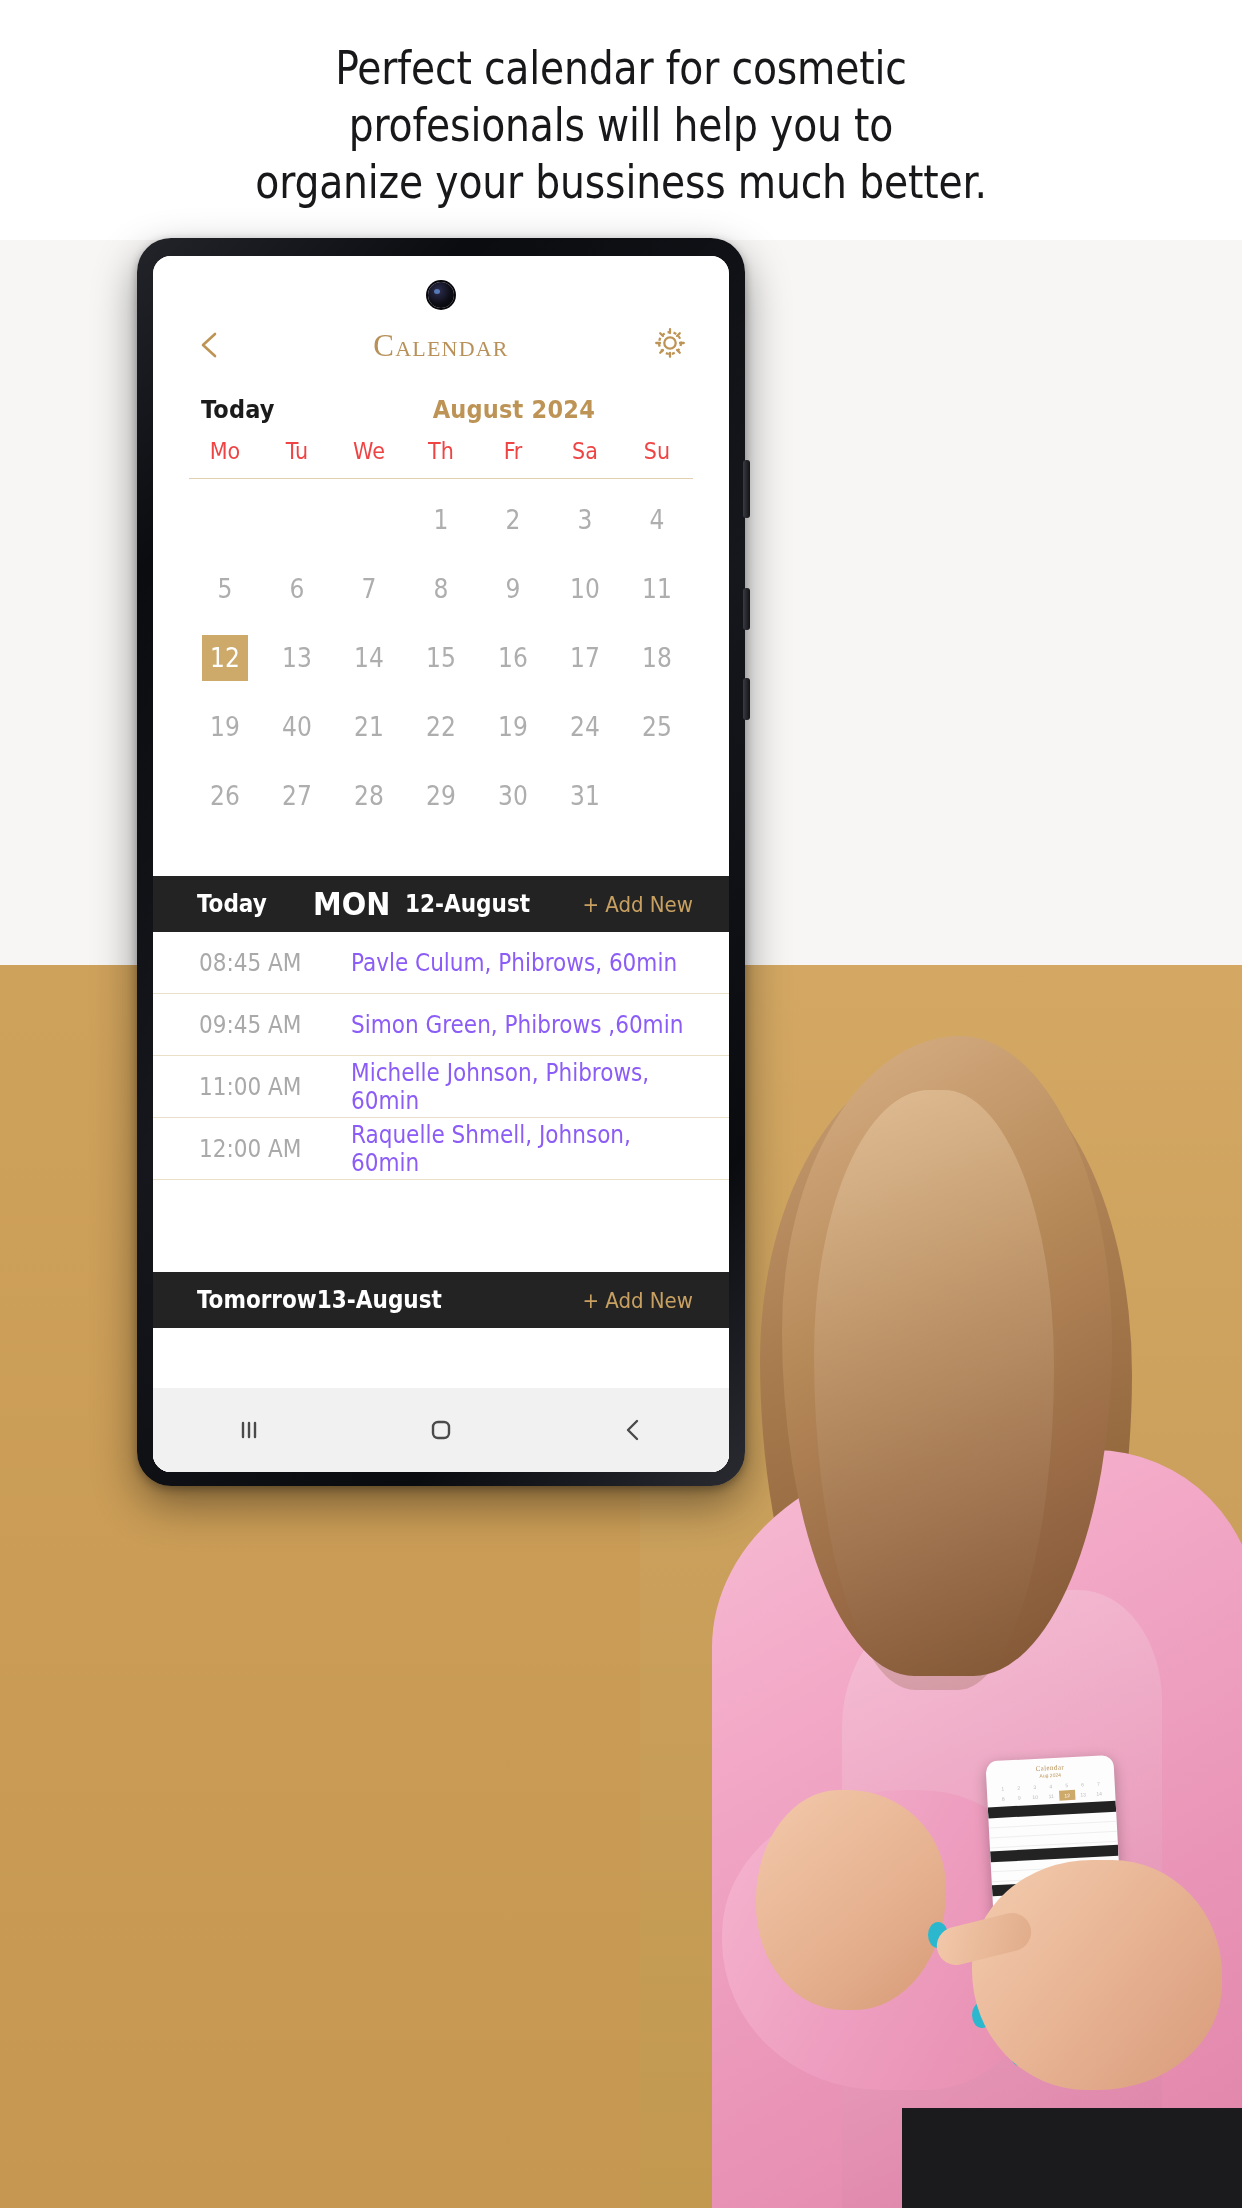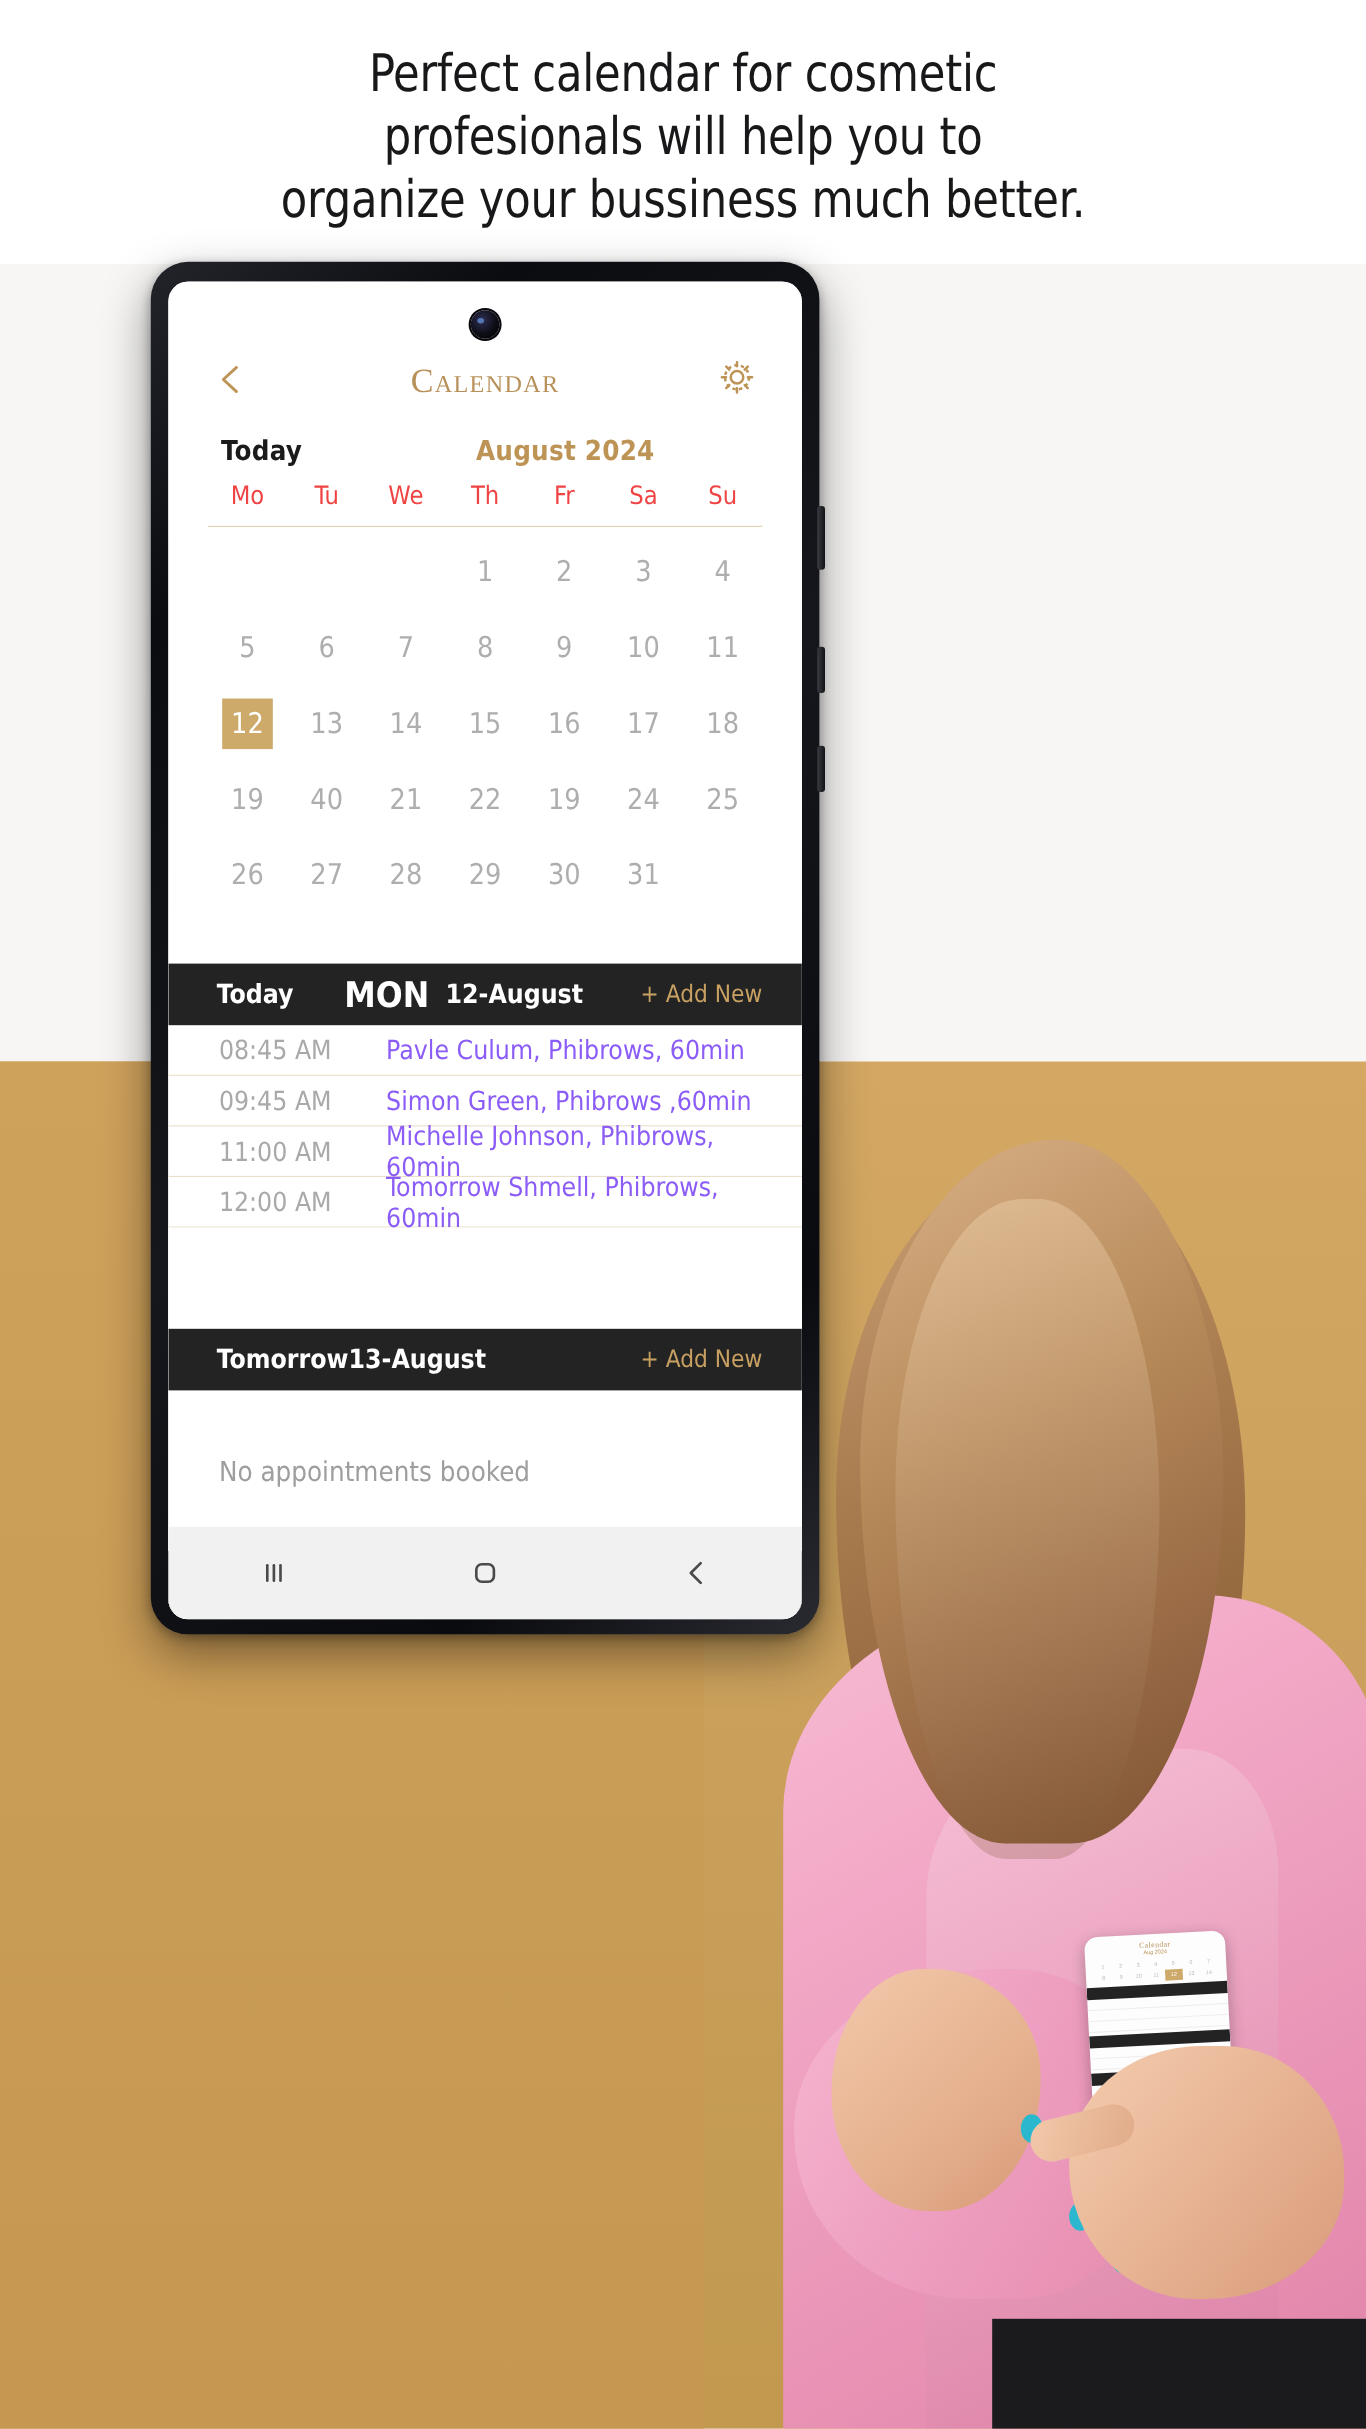--- a/index.html
+++ b/index.html
@@ -145,21 +145,21 @@
     padding:0 36px 0 44px; color:#fff;
     font-family:"DejaVu Sans Condensed","Liberation Sans",sans-serif;
   }
   .day-head .dh-a { font-size:24px; font-weight:700; min-width:116px; }
   .day-head .dh-b { font-size:32px; font-weight:700; min-width:92px; }
   .day-head .dh-c { font-size:24px; font-weight:700; }
   .day-head .dh-add {
     margin-left:auto; color:#c8a162; font-size:22px; font-weight:500; cursor:pointer;
   }
   .appt {
-    height:46px; display:flex; align-items:center;
+    height:62px; display:flex; align-items:center;
     padding:0 30px 0 46px; border-bottom:1.5px solid #eadfc9;
     font-family:"DejaVu Sans Condensed","Liberation Sans",sans-serif;
   }
   .appt .t { font-size:24px; color:#a9a9a9; min-width:152px; font-weight:300; }
   .appt .d { font-size:24px; color:#8b5cf6; font-weight:300; }
   .empty-row {
     height:146px; display:flex; align-items:center; padding:0 46px;
     font-family:"DejaVu Sans Condensed","Liberation Sans",sans-serif;
     font-size:25px; color:#9e9e9e; font-weight:300;
   }
@@ -412,21 +412,21 @@
         <div class="appt">
           <div class="t">09:45 AM</div>
           <div class="d">Simon Green, Phibrows ,60min</div>
         </div>
         <div class="appt">
           <div class="t">11:00 AM</div>
           <div class="d">Michelle Johnson, Phibrows, 60min</div>
         </div>
         <div class="appt">
           <div class="t">12:00 AM</div>
-          <div class="d">Tomorrow Shmell, Phibrows, 60min</div>
+          <div class="d">Raquelle Shmell, Johnson, 60min</div>
         </div>
         <div class="blank-row"></div>
 
         <div class="day-head">
           <div class="dh-a">Tomorrow</div>
           <div class="dh-c">13-August</div>
           <div class="dh-add">+ Add New</div>
         </div>
         <div class="empty-row">No appointments booked</div>
 

